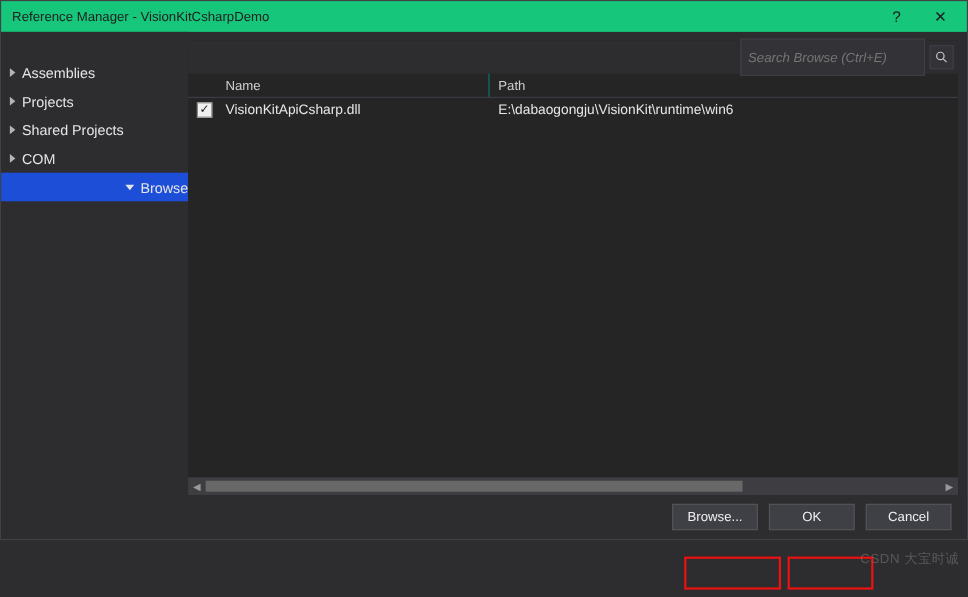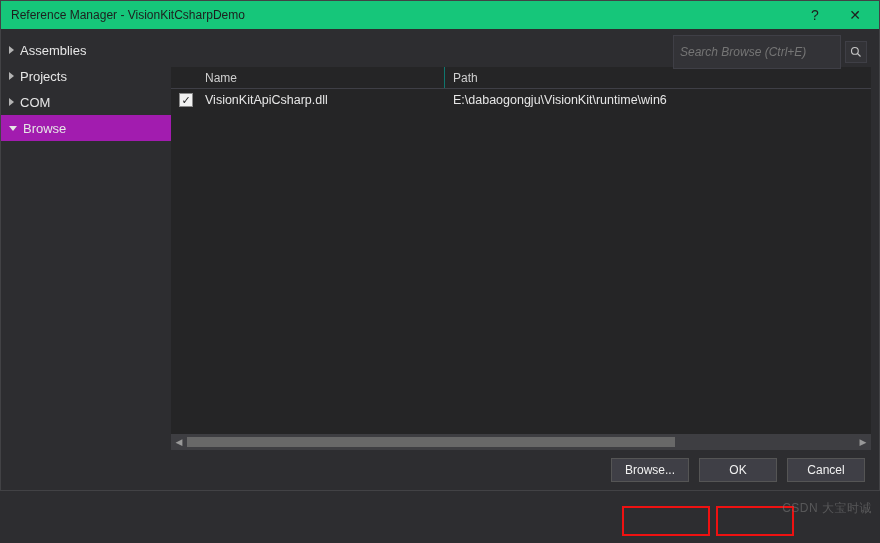--- a/index.html
+++ b/index.html
@@ -2,23 +2,23 @@
 <html><head>
 <meta charset="utf-8">
 <style>
   * { box-sizing: border-box; margin: 0; padding: 0; font-family: "Segoe UI", Tahoma, sans-serif; }
   body { width: 880px; height: 543px; background: #2d2d30; color: #f1f1f1; font-size: 13px; overflow: hidden; position: relative; }
   .window { width: 880px; height: 491px; border: 1px solid #424245; display: flex; flex-direction: column; }
   .titlebar { height: 28px; background: #16c67a; display: flex; align-items: center; padding: 0 4px 0 10px; color: #1e1e1e; }
   .titlebar .title { flex: 1; font-size: 12px; }
   .titlebar .tb-btn { width: 40px; height: 28px; display:flex; align-items:center; justify-content:center; font-family: inherit; font-size: 14px; color:#1e1e1e; }
   .body { flex:1; display:flex; min-height:0; }
-  .sidebar { width: 170px; background:#2d2d30; padding-top:8px; }
+  .sidebar { width: 170px; background:#2d2d30; padding-top:24px; }
   .nav-item { display:flex; align-items:center; height:26px; padding-left:8px; gap:6px; color:#e6e6e6; cursor:default; }
-  .nav-item.selected { background:#a21caf; }
+  .nav-item.selected { background:#1d4ed8;justify-content:flex-end; }
   .nav-sub { display:flex; align-items:center; height:26px; padding-left:30px; color:#c7c7c7; }
   .tri { width:0;height:0; display:inline-block; }
   .tri.right { border-top:4px solid transparent; border-bottom:4px solid transparent; border-left:5px solid #b4b4b4; }
   .tri.down { border-left:4px solid transparent; border-right:4px solid transparent; border-top:5px solid #e6e6e6; }
   .main { flex:1; display:flex; flex-direction:column; min-width:0; background:#252526; margin:8px 8px 0 0; }
   .searchbar { height:30px; display:flex; align-items:center; justify-content:flex-end; padding:4px 4px 4px 0; gap:4px; background:#2d2d30; }
   .search { width:168px; height:22px; background:#333337; border:1px solid #3f3f46; color:#a0a0a0; padding:16px 6px; font-size:12px; font-style: italic; }
   .search-btn { width:22px; height:22px; background:#333337; border:1px solid #3f3f46; display:flex; align-items:center; justify-content:center; }
   .search-btn svg { width:12px; height:12px; }
   .list { flex:1; display:flex; flex-direction:column; min-height:0; }
@@ -54,20 +54,24 @@
   </div>
   <div class="body">
     <div class="sidebar">
       <div class="nav-item">
         <span class="tri right"></span>
         <span>Assemblies</span>
       </div>
       <div class="nav-item">
         <span class="tri right"></span>
         <span>Projects</span>
+      </div>
+      <div class="nav-item">
+        <span class="tri right"></span>
+        <span>Shared Projects</span>
       </div>
       <div class="nav-item">
         <span class="tri right"></span>
         <span>COM</span>
       </div>
       <div class="nav-item selected">
         <span class="tri down"></span>
         <span>Browse</span>
       </div>
     </div>

